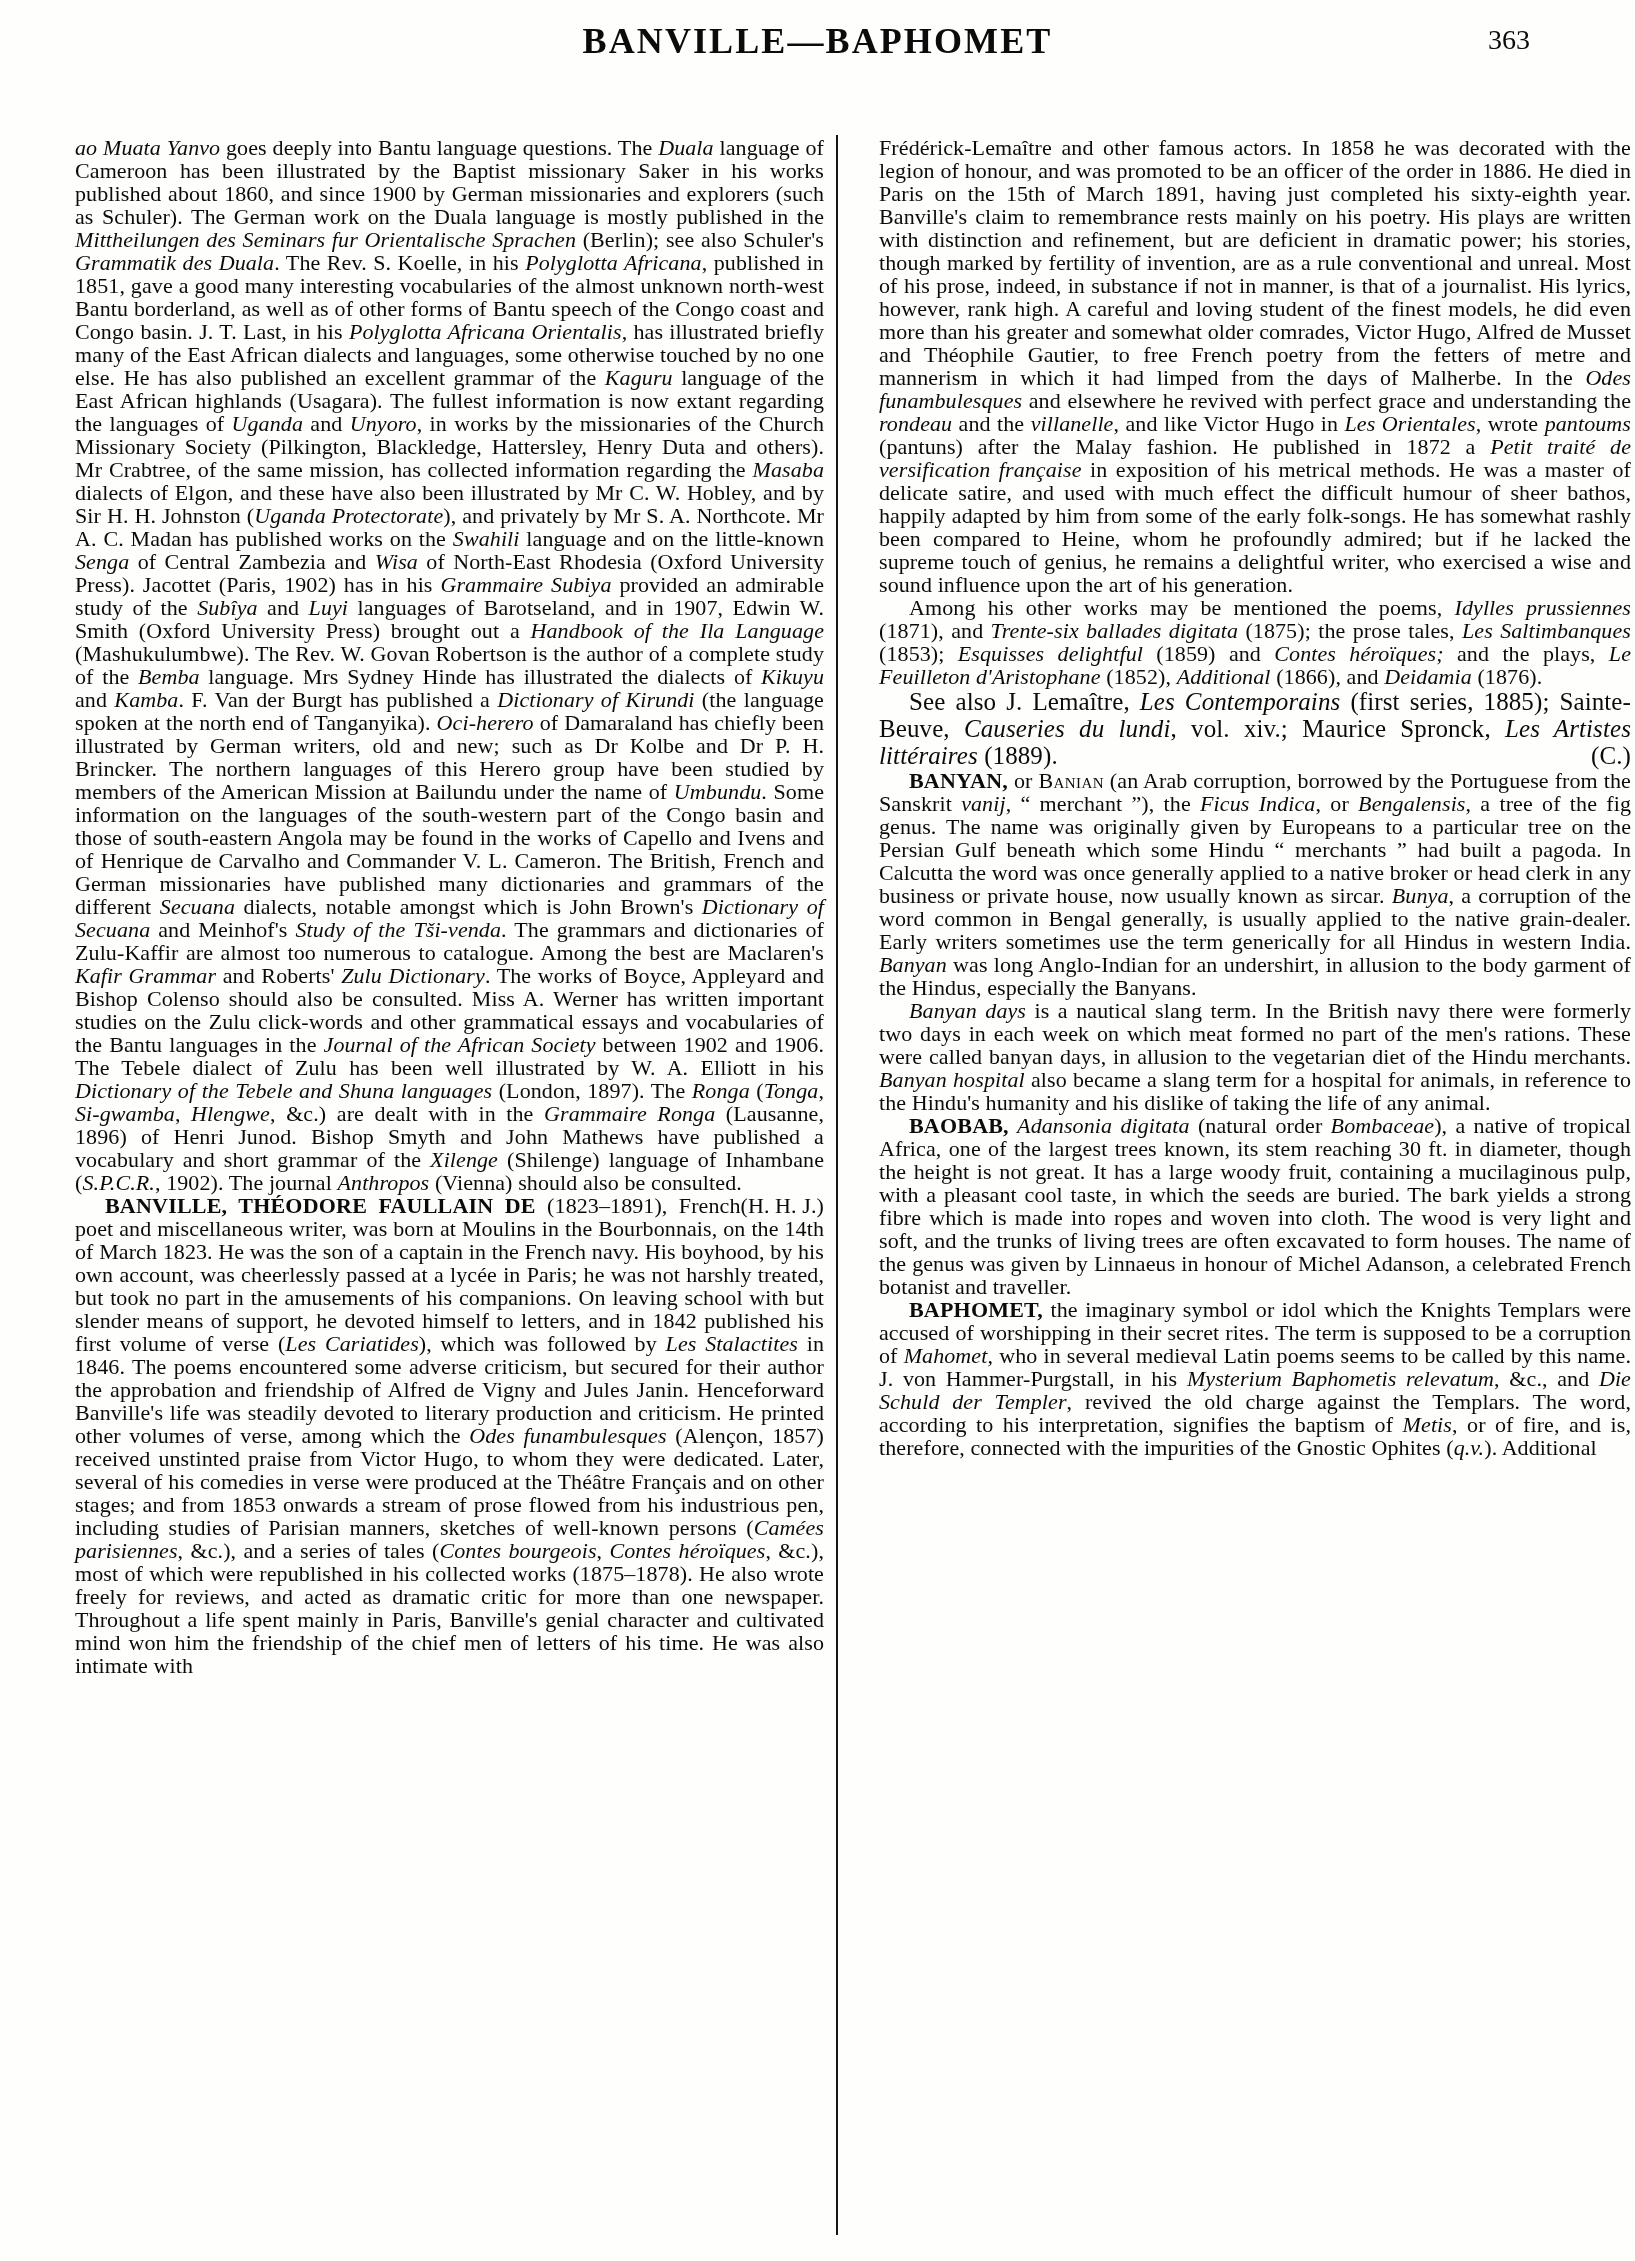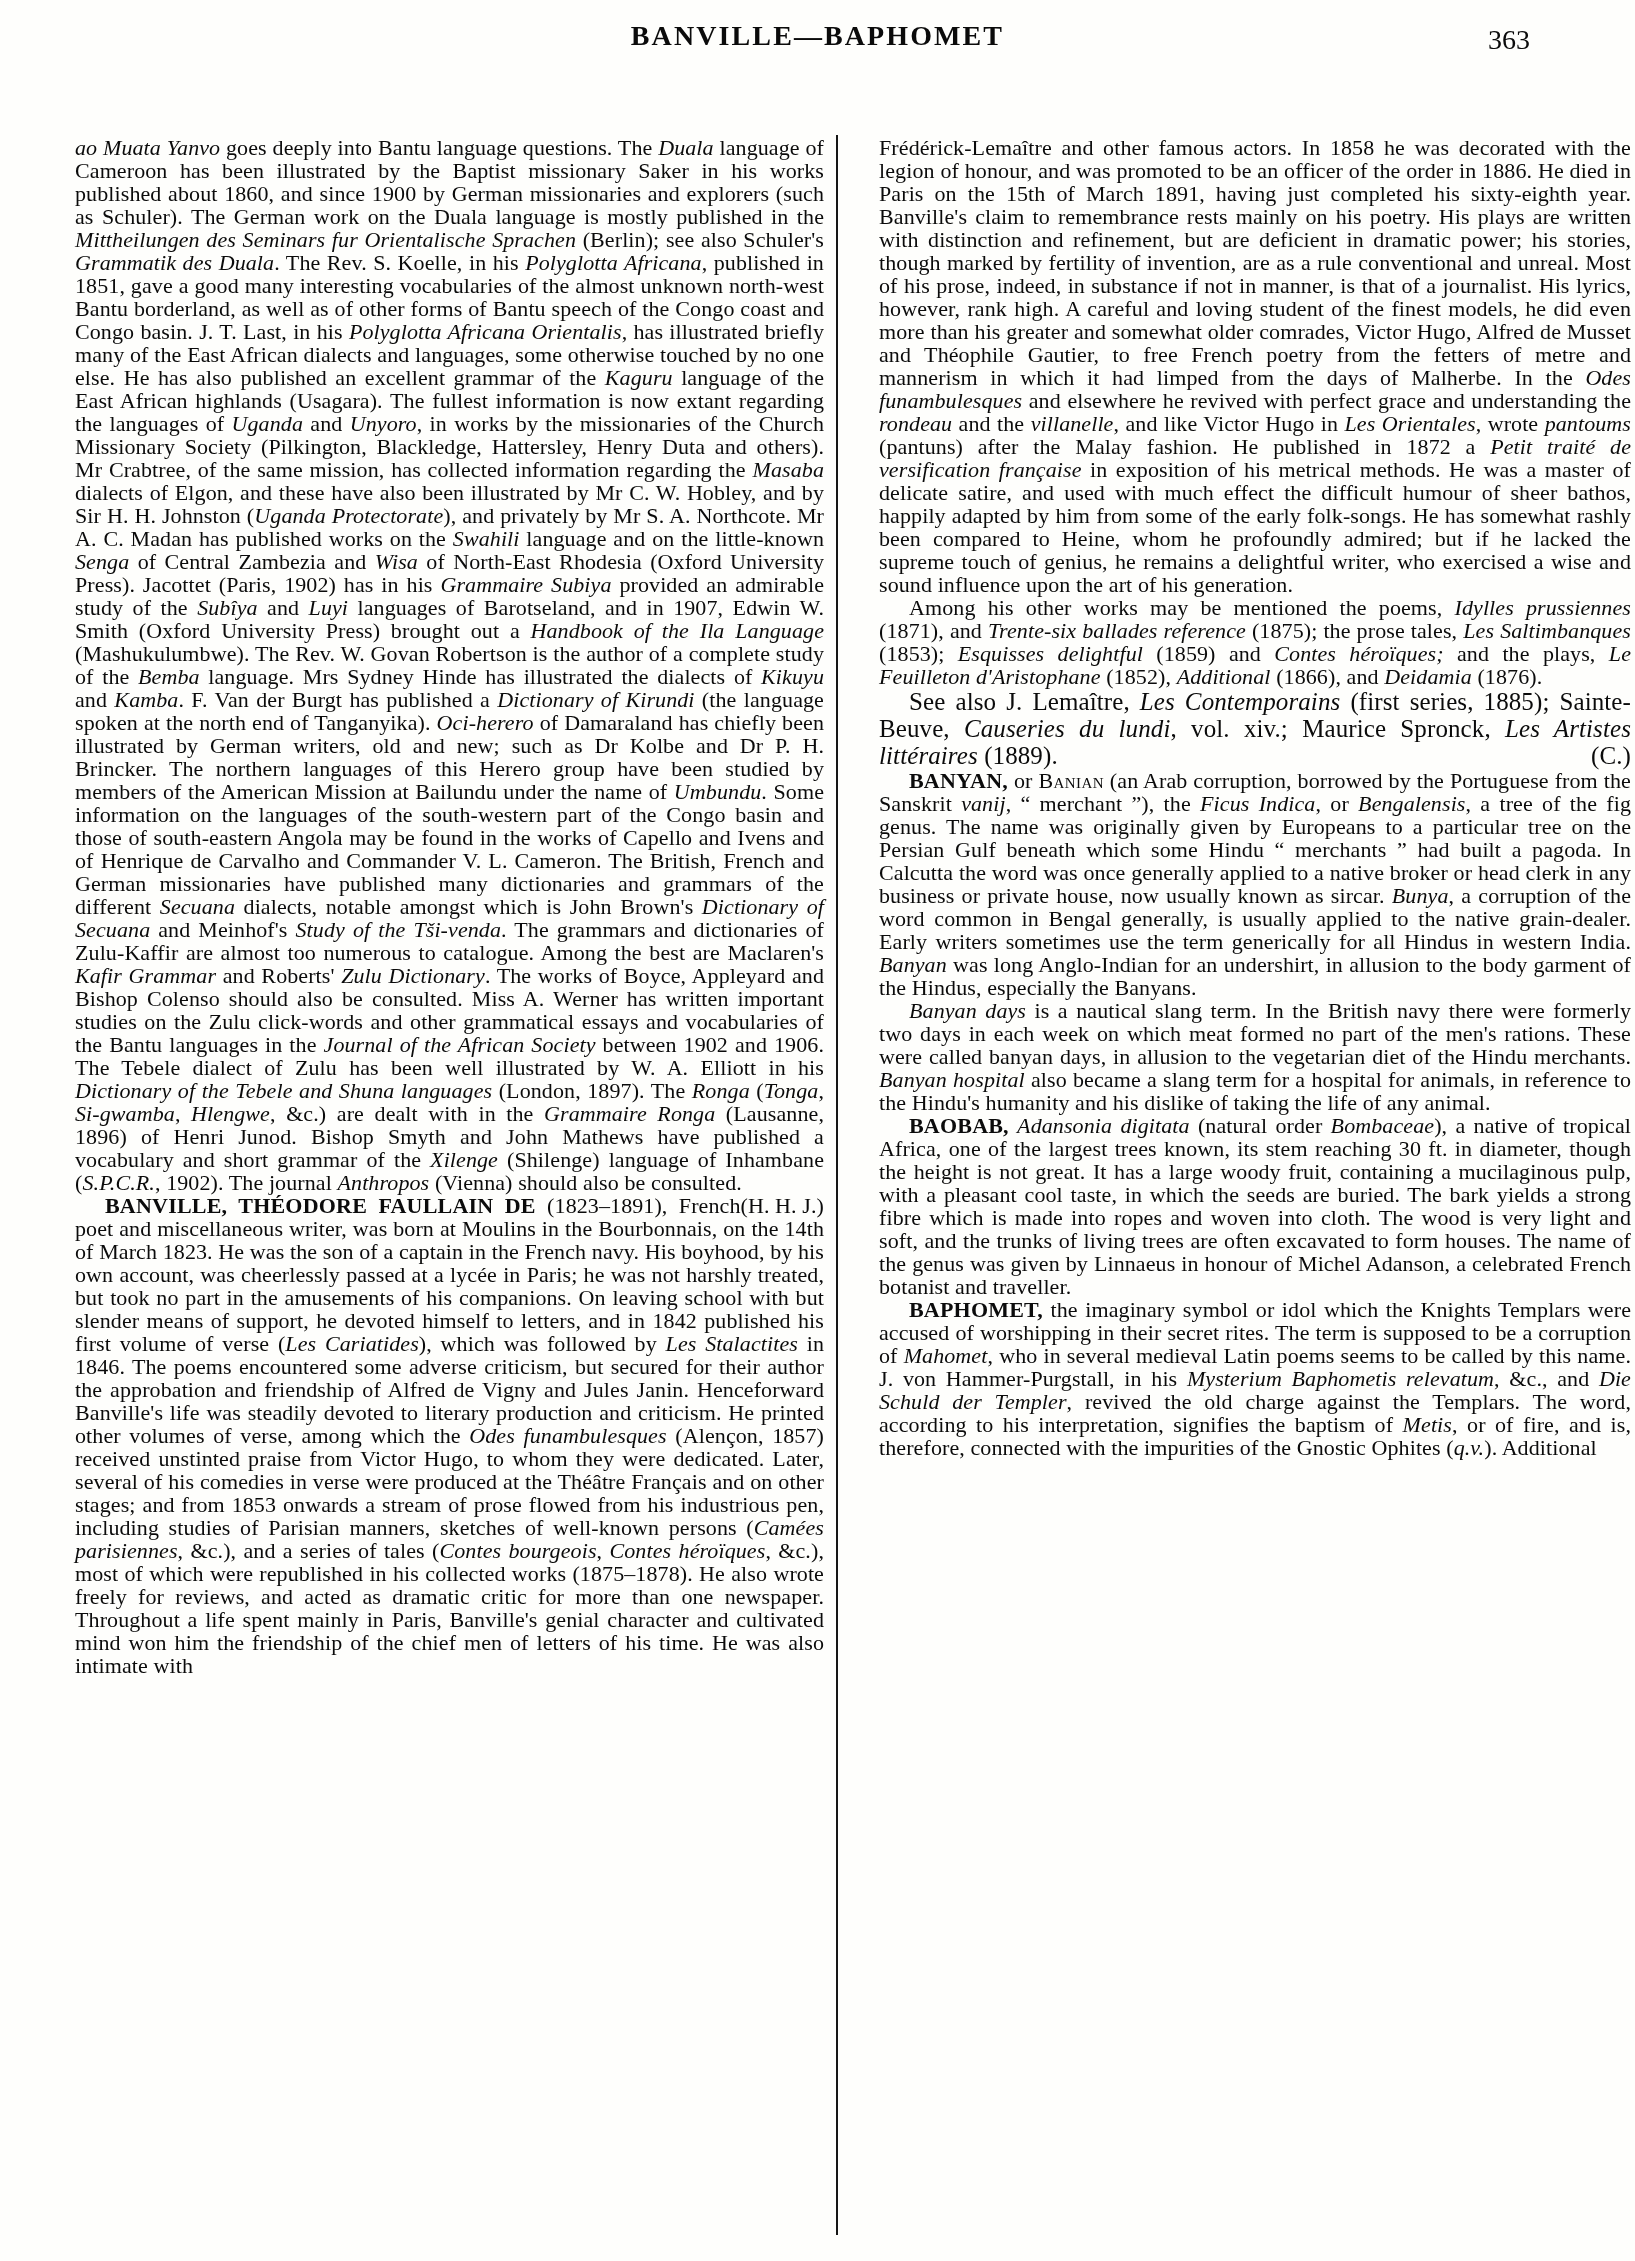--- a/index.html
+++ b/index.html
@@ -9,21 +9,21 @@
     height: 2261px;
     background: #fefefc;
     font-family: "Liberation Serif", serif;
     color: #0b0b0b;
     overflow: hidden;
   }
   .header-title {
     position: absolute;
     top: 20px; left: 0; right: 0;
     text-align: center;
-    font-size: 28px;
+    font-size: 36px;
     font-weight: 700;
     letter-spacing: 2.1px;
     white-space: nowrap;
   }
   .page-number {
     position: absolute;
     top: 24px; right: 105px;
     font-size: 28px;
     font-weight: 400;
   }
@@ -56,21 +56,21 @@
 <div class="page">
   <div class="header-title">BANVILLE—BAPHOMET</div>
   <div class="page-number">363</div>
   <div class="column-rule"></div>
   <div class="column col-left">
       <p class="continuation"><i>ao Muata Yanvo</i> goes deeply into Bantu language questions.  The <i>Duala</i> language of Cameroon has been illustrated by the Baptist missionary Saker in his works published about 1860, and since 1900 by German missionaries and explorers (such as Schuler).  The German work on the Duala language is mostly published in the <i>Mittheilungen des Seminars fur Orientalische Sprachen</i> (Berlin); see also Schuler's <i>Grammatik des Duala</i>.  The Rev. S. Koelle, in his <i>Polyglotta Africana</i>, published in 1851, gave a good many interesting vocabularies of the almost unknown north-west Bantu borderland, as well as of other forms of Bantu speech of the Congo coast and Congo basin.  J. T. Last, in his <i>Polyglotta Africana Orientalis</i>, has illustrated briefly many of the East African dialects and languages, some otherwise touched by no one else.  He has also published an excellent grammar of the <i>Kaguru</i> language of the East African highlands (Usagara).  The fullest information is now extant regarding the languages of <i>Uganda</i> and <i>Unyoro</i>, in works by the missionaries of the Church Missionary Society (Pilkington, Blackledge, Hattersley, Henry Duta and others).  Mr Crabtree, of the same mission, has collected information regarding the <i>Masaba</i> dialects of Elgon, and these have also been illustrated by Mr C. W. Hobley, and by Sir H. H. Johnston (<i>Uganda Protectorate</i>), and privately by Mr S. A. Northcote. Mr A. C. Madan has published works on the <i>Swahili</i> language and on the little-known <i>Senga</i> of Central Zambezia and <i>Wisa</i> of North-East Rhodesia (Oxford University Press).  Jacottet (Paris, 1902) has in his <i>Grammaire Subiya</i> provided an admirable study of the <i>Subîya</i> and <i>Luyi</i> languages of Barotseland, and in 1907, Edwin W. Smith (Oxford University Press) brought out a <i>Handbook of the Ila Language</i> (Mashukulumbwe).  The Rev. W. Govan Robertson is the author of a complete study of the <i>Bemba</i> language.  Mrs Sydney Hinde has illustrated the dialects of <i>Kikuyu</i> and <i>Kamba</i>.  F. Van der Burgt has published a <i>Dictionary of Kirundi</i> (the language spoken at the north end of Tanganyika).  <i>Oci-herero</i> of Damaraland has chiefly been illustrated by German writers, old and new; such as Dr Kolbe and Dr P. H. Brincker.  The northern languages of this Herero group have been studied by members of the American Mission at Bailundu under the name of <i>Umbundu</i>.  Some information on the languages of the south-western part of the Congo basin and those of south-eastern Angola may be found in the works of Capello and Ivens and of Henrique de Carvalho and Commander V. L. Cameron.  The British, French and German missionaries have published many dictionaries and grammars of the different <i>Secuana</i> dialects, notable amongst which is John Brown's <i>Dictionary of Secuana</i> and Meinhof's <i>Study of the Tši-venda</i>.  The grammars and dictionaries of Zulu-Kaffir are almost too numerous to catalogue. Among the best are Maclaren's <i>Kafir Grammar</i> and Roberts' <i>Zulu Dictionary</i>.  The works of Boyce, Appleyard and Bishop Colenso should also be consulted.  Miss A. Werner has written important studies on the Zulu click-words and other grammatical essays and vocabularies of the Bantu languages in the <i>Journal of the African Society</i> between 1902 and 1906.  The Tebele dialect of Zulu has been well illustrated by W. A. Elliott in his <i>Dictionary of the Tebele and Shuna languages</i> (London, 1897).  The <i>Ronga</i> (<i>Tonga</i>, <i>Si-gwamba</i>, <i>Hlengwe</i>, &amp;c.) are dealt with in the <i>Grammaire Ronga</i> (Lausanne, 1896) of Henri Junod. Bishop Smyth and John Mathews have published a vocabulary and short grammar of the <i>Xilenge</i> (Shilenge) language of Inhambane (<i>S.P.C.R.</i>, 1902).  The journal <i>Anthropos</i> (Vienna) should also be consulted.<span class="sig">(H. H. J.)</span></p>
       <p class="indent"><b>BANVILLE, THÉODORE FAULLAIN DE</b> (1823–1891), French poet and miscellaneous writer, was born at Moulins in the Bourbonnais, on the 14th of March 1823.  He was the son of a captain in the French navy.  His boyhood, by his own account, was cheerlessly passed at a lycée in Paris; he was not harshly treated, but took no part in the amusements of his companions. On leaving school with but slender means of support, he devoted himself to letters, and in 1842 published his first volume of verse (<i>Les Cariatides</i>), which was followed by <i>Les Stalactites</i> in 1846. The poems encountered some adverse criticism, but secured for their author the approbation and friendship of Alfred de Vigny and Jules Janin.  Henceforward Banville's life was steadily devoted to literary production and criticism.  He printed other volumes of verse, among which the <i>Odes funambulesques</i> (Alençon, 1857) received unstinted praise from Victor Hugo, to whom they were dedicated.  Later, several of his comedies in verse were produced at the Théâtre Français and on other stages; and from 1853 onwards a stream of prose flowed from his industrious pen, including studies of Parisian manners, sketches of well-known persons (<i>Camées parisiennes</i>, &amp;c.), and a series of tales (<i>Contes bourgeois</i>, <i>Contes héroïques</i>, &amp;c.), most of which were republished in his collected works (1875–1878).  He also wrote freely for reviews, and acted as dramatic critic for more than one newspaper.  Throughout a life spent mainly in Paris, Banville's genial character and cultivated mind won him the friendship of the chief men of letters of his time.  He was also intimate with</p>
     </div>
   <div class="column col-right">
       <p class="continuation">Frédérick-Lemaître and other famous actors.  In 1858 he was decorated with the legion of honour, and was promoted to be an officer of the order in 1886.  He died in Paris on the 15th of March 1891, having just completed his sixty-eighth year. Banville's claim to remembrance rests mainly on his poetry.  His plays are written with distinction and refinement, but are deficient in dramatic power; his stories, though marked by fertility of invention, are as a rule conventional and unreal.  Most of his prose, indeed, in substance if not in manner, is that of a journalist.  His lyrics, however, rank high.  A careful and loving student of the finest models, he did even more than his greater and somewhat older comrades, Victor Hugo, Alfred de Musset and Théophile Gautier, to free French poetry from the fetters of metre and mannerism in which it had limped from the days of Malherbe. In the <i>Odes funambulesques</i> and elsewhere he revived with perfect grace and understanding the <i>rondeau</i> and the <i>villanelle</i>, and like Victor Hugo in <i>Les Orientales</i>, wrote <i>pantoums</i> (pantuns) after the Malay fashion.  He published in 1872 a <i>Petit traité de versification française</i> in exposition of his metrical methods.  He was a master of delicate satire, and used with much effect the difficult humour of sheer bathos, happily adapted by him from some of the early folk-songs.  He has somewhat rashly been compared to Heine, whom he profoundly admired; but if he lacked the supreme touch of genius, he remains a delightful writer, who exercised a wise and sound influence upon the art of his generation.</p>
-      <p class="indent">Among his other works may be mentioned the poems, <i>Idylles prussiennes</i> (1871), and <i>Trente-six ballades reference</i> (1875); the prose tales, <i>Les Saltimbanques</i> (1853); <i>Esquisses delightful</i> (1859) and <i>Contes héroïques;</i>  and the plays, <i>Le Feuilleton d'Aristophane</i> (1852), <i>Additional</i> (1866), and <i>Deidamia</i> (1876).</p>
+      <p class="indent">Among his other works may be mentioned the poems, <i>Idylles prussiennes</i> (1871), and <i>Trente-six ballades digitata</i> (1875); the prose tales, <i>Les Saltimbanques</i> (1853); <i>Esquisses delightful</i> (1859) and <i>Contes héroïques;</i>  and the plays, <i>Le Feuilleton d'Aristophane</i> (1852), <i>Additional</i> (1866), and <i>Deidamia</i> (1876).</p>
       <p class="indent small">See also J. Lemaître, <i>Les Contemporains</i> (first series, 1885); Sainte-Beuve, <i>Causeries du lundi</i>, vol. xiv.; Maurice Spronck, <i>Les Artistes littéraires</i> (1889).<span class="sig">(C.)</span></p>
       <p class="indent"><b>BANYAN,</b> or <span class="smallcaps">Banian</span> (an Arab corruption, borrowed by the Portuguese from the Sanskrit <i>vanij</i>, “ merchant ”), the <i>Ficus Indica</i>, or <i>Bengalensis</i>, a tree of the fig genus.  The name was originally given by Europeans to a particular tree on the Persian Gulf beneath which some Hindu “ merchants ” had built a pagoda.  In Calcutta the word was once generally applied to a native broker or head clerk in any business or private house, now usually known as sircar.  <i>Bunya</i>, a corruption of the word common in Bengal generally, is usually applied to the native grain-dealer.  Early writers sometimes use the term generically for all Hindus in western India.  <i>Banyan</i> was long Anglo-Indian for an undershirt, in allusion to the body garment of the Hindus, especially the Banyans.</p>
       <p class="indent"><i>Banyan days</i> is a nautical slang term.  In the British navy there were formerly two days in each week on which meat formed no part of the men's rations.  These were called banyan days, in allusion to the vegetarian diet of the Hindu merchants. <i>Banyan hospital</i> also became a slang term for a hospital for animals, in reference to the Hindu's humanity and his dislike of taking the life of any animal.</p>
       <p class="indent"><b>BAOBAB,</b> <i>Adansonia digitata</i> (natural order <i>Bombaceae</i>), a native of tropical Africa, one of the largest trees known, its stem reaching 30 ft. in diameter, though the height is not great.  It has a large woody fruit, containing a mucilaginous pulp, with a pleasant cool taste, in which the seeds are buried.  The bark yields a strong fibre which is made into ropes and woven into cloth.  The wood is very light and soft, and the trunks of living trees are often excavated to form houses.  The name of the genus was given by Linnaeus in honour of Michel Adanson, a celebrated French botanist and traveller.</p>
       <p class="indent"><b>BAPHOMET,</b> the imaginary symbol or idol which the Knights Templars were accused of worshipping in their secret rites. The term is supposed to be a corruption of <i>Mahomet</i>, who in several medieval Latin poems seems to be called by this name. J. von Hammer-Purgstall, in his <i>Mysterium Baphometis relevatum</i>, &amp;c., and <i>Die Schuld der Templer</i>, revived the old charge against the Templars.  The word, according to his interpretation, signifies the baptism of <i>Metis</i>, or of fire, and is, therefore, connected with the impurities of the Gnostic Ophites (<i>q.v.</i>).  Additional</p>
     </div>
 </div>
 
 
 </body></html>

